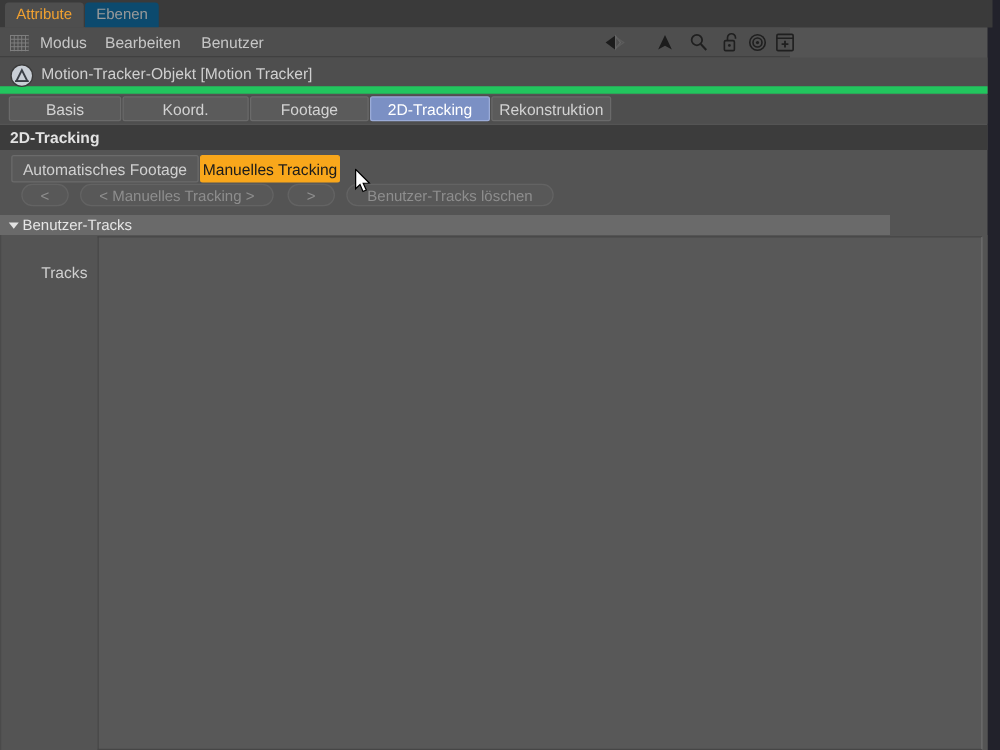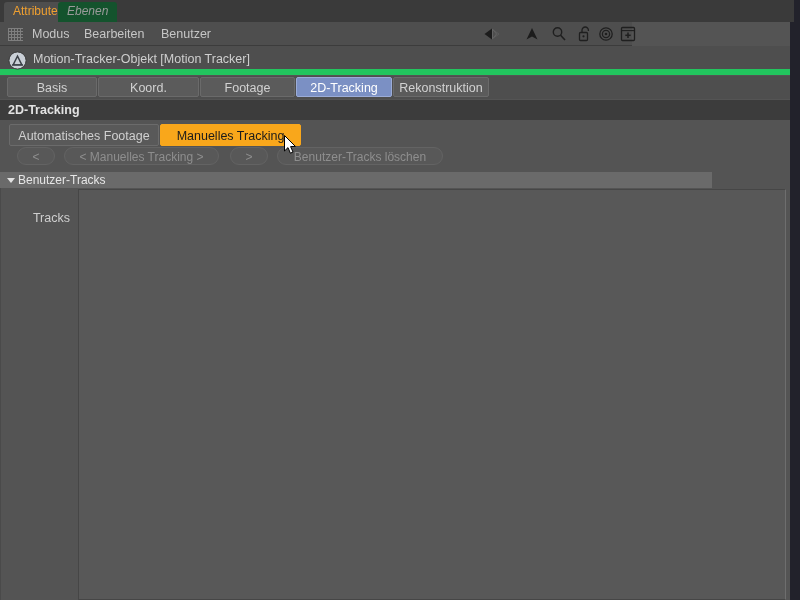--- a/index.html
+++ b/index.html
@@ -55,24 +55,23 @@
     border-radius: 3px 3px 0 0;
     box-sizing: border-box;
     white-space: nowrap;
   }
   .wtab.active {
     left: 4px;
     background: #4e4e4e;
     color: #f0a030;
   }
   .wtab.inactive {
-    left: 58px;
-    background: #14532d;
+    left: 68px;
+    background: #0c4a6e;
     color: #9a9a9a;
-    font-style: italic;
   }
 
   
   .menubar {
     position: absolute;
     left: 0; top: 22px;
     width: 632px; height: 24px;
     background: #4e4e4e;
     border-bottom: 1px solid #3c3c3c;
     box-sizing: border-box;
@@ -371,21 +370,21 @@
     <div class="mtab" style="left:98px;width:101px">Koord.</div>
     <div class="mtab" style="left:200px;width:95px">Footage</div>
     <div class="mtab sel" style="left:296px;width:96px">2D-Tracking</div>
     <div class="mtab" style="left:393px;width:96px">Rekonstruktion</div>
   </div>
 
   <div class="sectionhdr" id="hdr-2dtracking">2D-Tracking</div>
 
   <div class="subtabs">
     <div class="stab" style="left:9px;width:150px">Automatisches Footage</div>
-    <div class="stab sel" style="left:160px;width:141px">Manuelles Tracking</div>
+    <div class="stab sel" style="left:160px;width:112px">Manuelles Tracking</div>
   </div>
 
   <div class="btnrow">
     <div class="rbtn" style="left:17px;width:38px">&lt;</div>
     <div class="rbtn" style="left:64px;width:155px">&lt; Manuelles Tracking &gt;</div>
     <div class="rbtn" style="left:230px;width:38px">&gt;</div>
     <div class="rbtn" style="left:277px;width:166px">Benutzer-Tracks löschen</div>
   </div>
 
   <div class="grouphdr">

